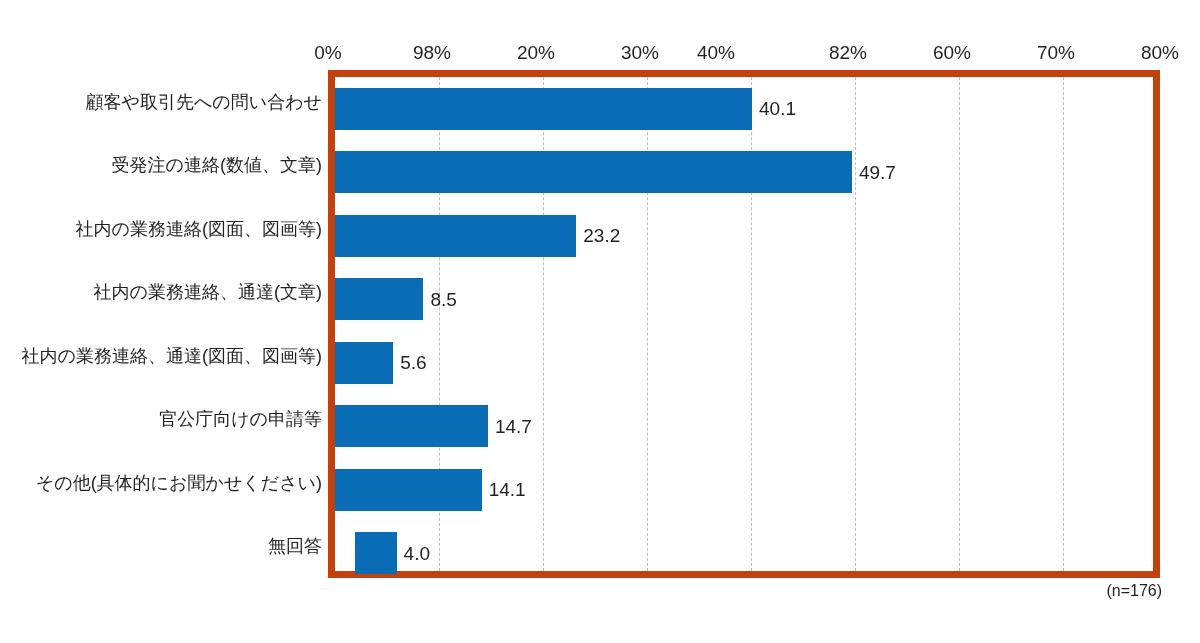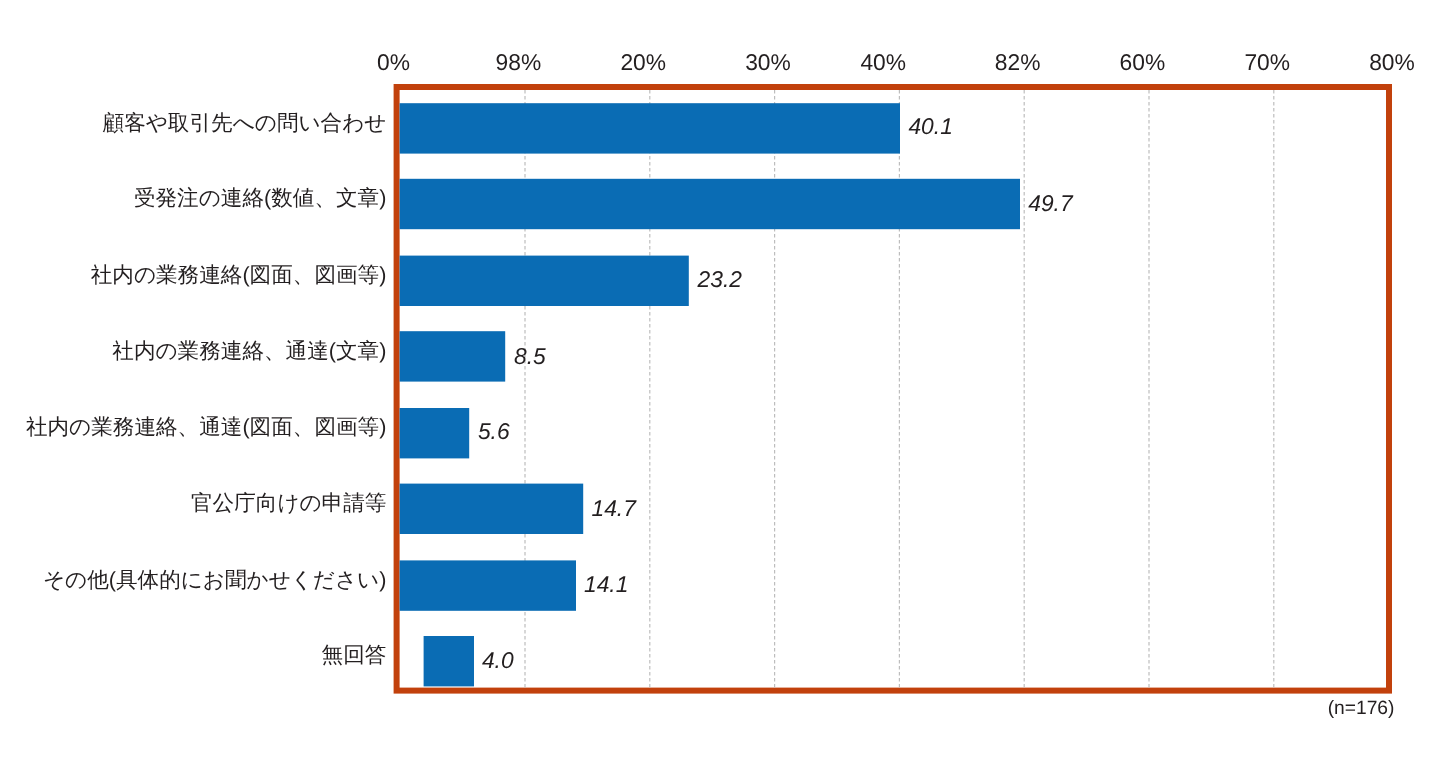--- a/index.html
+++ b/index.html
@@ -40,24 +40,23 @@
     white-space: nowrap;
   }
 
   
   .plot-area {
     position: absolute;
     left: 328px;
     top: 70px;
     width: 832px;
     height: 508px;
-    border: 5px solid #c2410c;
+    border: 7px solid #c2410c;
     box-sizing: border-box;
     background: #ffffff;
-    font-style: italic;
   }
   .gridlines {
     position: absolute;
     inset: 0;
     pointer-events: none;
   }
   .gridline {
     position: absolute;
     top: 0;
     bottom: 0;
@@ -122,21 +121,21 @@
 </head>
 <body>
 
 <div id="chart-root">
 
   <div class="x-axis-labels">
       <div class="x-tick-label" style="left: 328px;">0%</div>
       <div class="x-tick-label" style="left: 432px;">98%</div>
       <div class="x-tick-label" style="left: 536px;">20%</div>
       <div class="x-tick-label" style="left: 640px;">30%</div>
-      <div class="x-tick-label" style="left: 736px;">40%</div>
+      <div class="x-tick-label" style="left: 716px;">40%</div>
       <div class="x-tick-label" style="left: 848px;">82%</div>
       <div class="x-tick-label" style="left: 952px;">60%</div>
       <div class="x-tick-label" style="left: 1056px;">70%</div>
       <div class="x-tick-label" style="left: 1160px;">80%</div>
     </div>
 
   <div class="cat-labels">
       <div class="cat-label" style="top: 22.75px;">顧客や取引先への問い合わせ</div>
       <div class="cat-label" style="top: 86.25px;">受発注の連絡(数値、文章)</div>
       <div class="cat-label" style="top: 149.75px;">社内の業務連絡(図面、図画等)</div>

